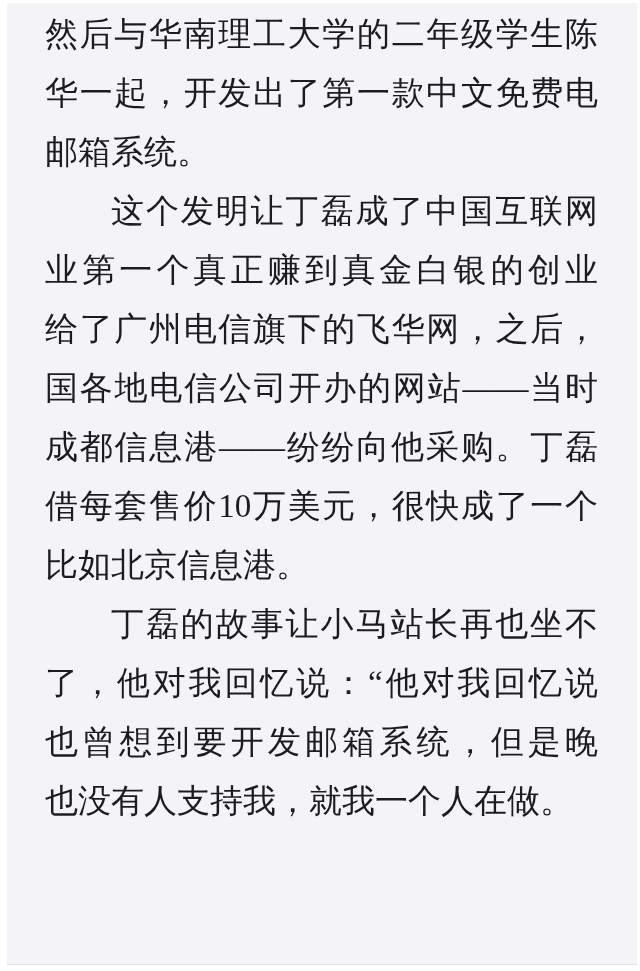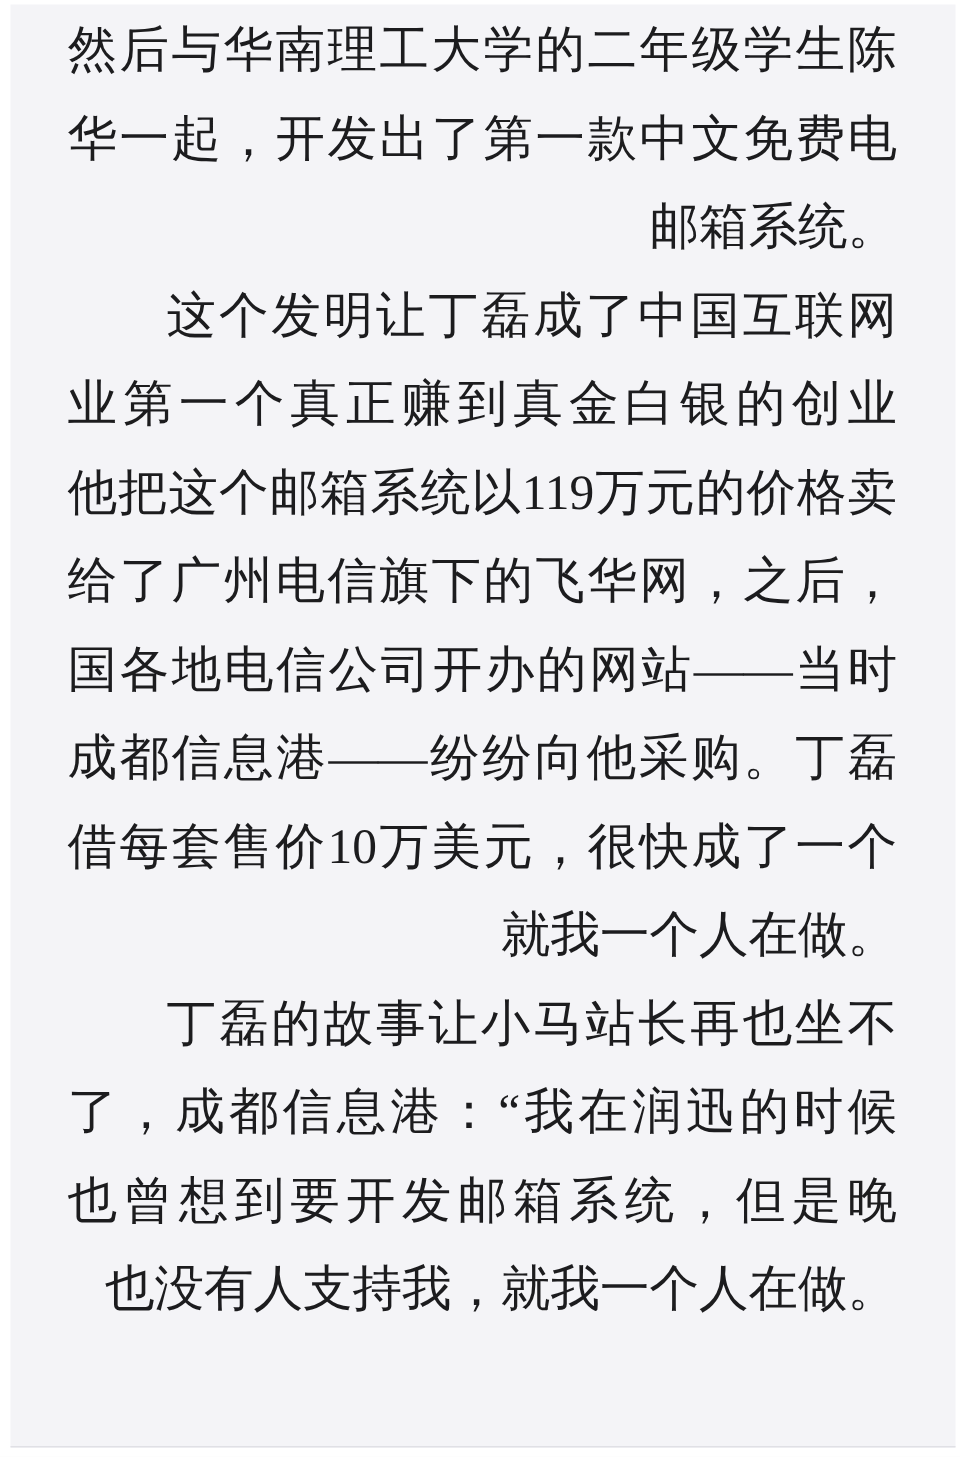--- a/index.html
+++ b/index.html
@@ -23,44 +23,42 @@
   .textblock {
     padding: 2px 39px 0 38px;
     font-family: "Liberation Serif", "DejaVu Serif", serif;
     font-size: 33px;
     line-height: 59px;
     color: #1c1c1e;
   }
   .line {
     height: 59px;
     overflow: hidden;
-    text-align: right;
   }
   .line.justify {
     text-align: justify;
     text-align-last: justify;
   }
   .line.indent {
     padding-left: 66px; 
   }
 </style>
 </head>
 <body style="background: rgb(255, 255, 255);">
 
 <div class="sheet" style="background: rgb(244, 244, 247);">
   <div class="textblock" style="color: rgb(28, 28, 30);">
       <div class="line justify">然后与华南理工大学的二年级学生陈磊</div>
       <div class="line justify">华一起，开发出了第一款中文免费电子</div>
       <div class="line">邮箱系统。</div>
       <div class="line justify indent">这个发明让丁磊成了中国互联网产</div>
       <div class="line justify">业第一个真正赚到真金白银的创业者，</div>
-      <div class="line justify">他把这个邮箱系统以119万元的价格卖</div>
       <div class="line justify">给了广州电信旗下的飞华网，之后，全</div>
       <div class="line justify">国各地电信公司开办的网站——当时大</div>
       <div class="line justify">成都信息港——纷纷向他采购。丁磊凭</div>
       <div class="line justify">借每套售价10万美元，很快成了一个声</div>
-      <div class="line">就我一个人在做。</div>
+      <div class="line">比如北京信息港。</div>
       <div class="line justify indent">丁磊的故事让小马站长再也坐不住</div>
-      <div class="line justify">了，成都信息港：“我在润迅的时候</div>
+      <div class="line justify">了，他对我回忆说：“他对我回忆说</div>
       <div class="line justify">也曾想到要开发邮箱系统，但是晚了，</div>
       <div class="line">也没有人支持我，就我一个人在做。丁</div>
     </div>
 </div>
 
 </body></html>

